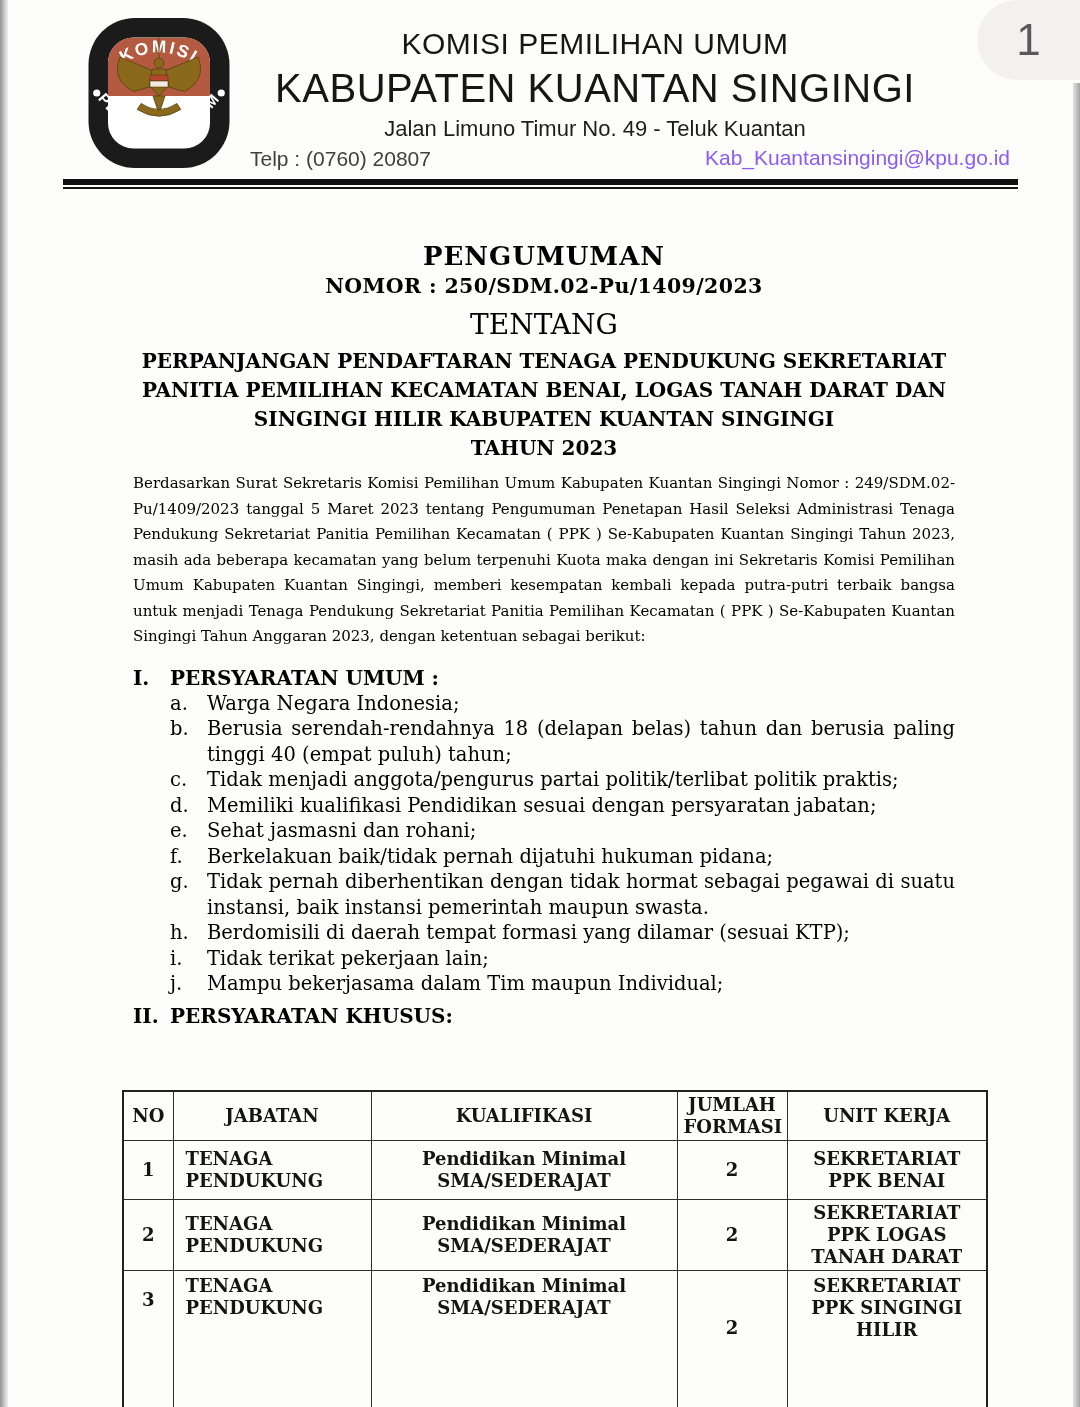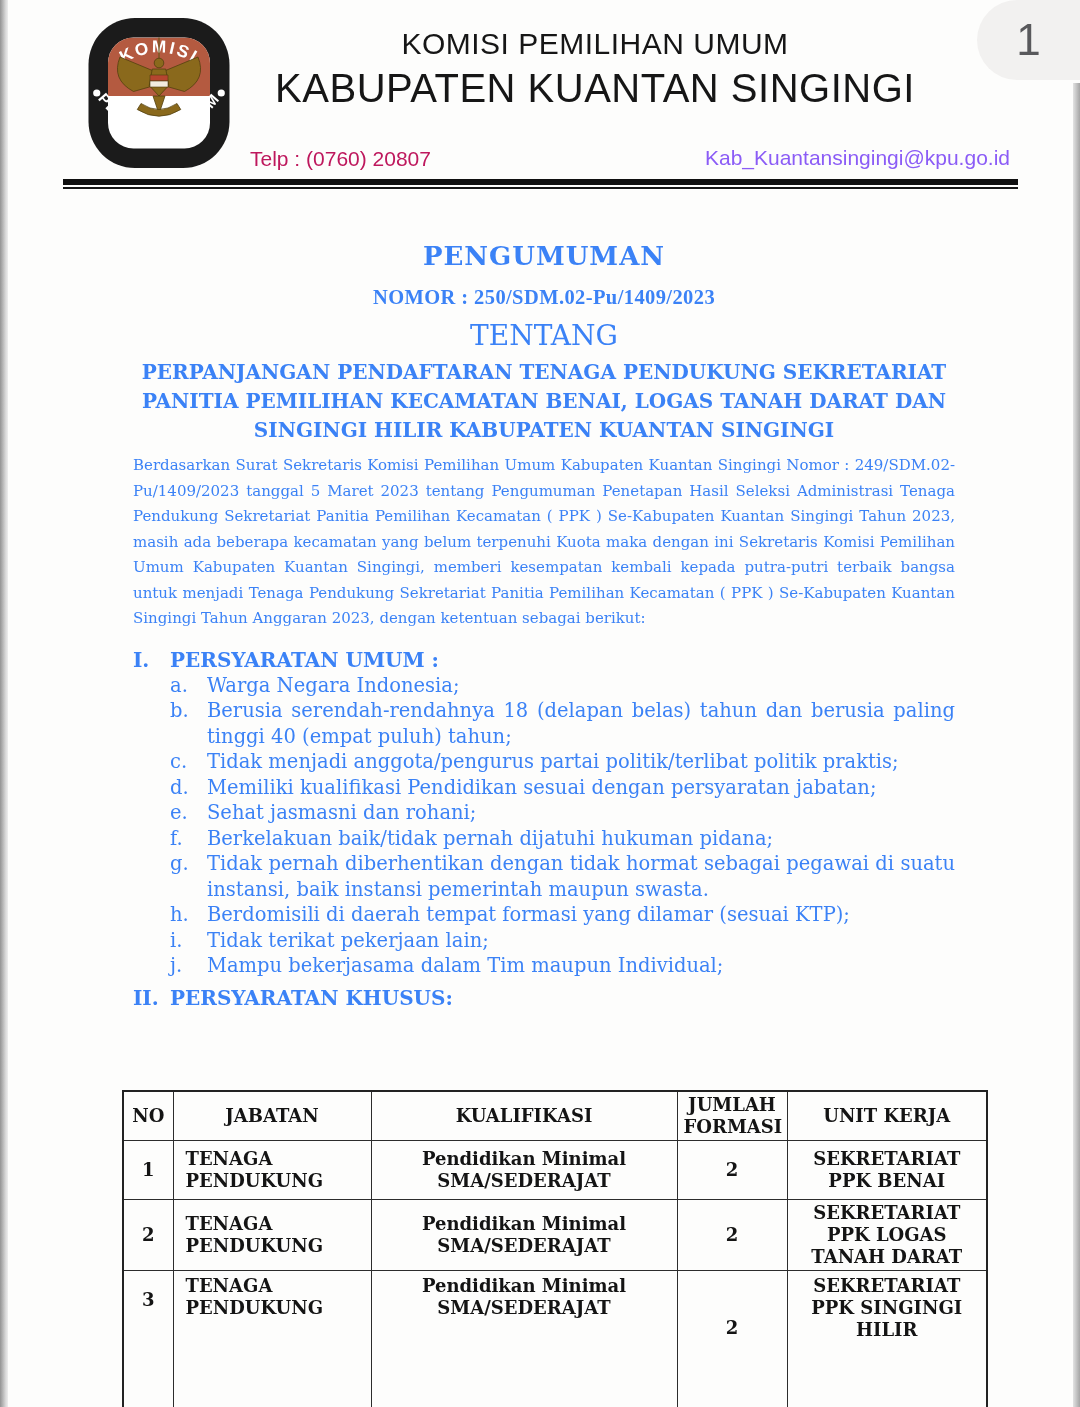--- a/index.html
+++ b/index.html
@@ -25,30 +25,30 @@
                font-size:44px; color:#59595c; }
 
   
   .logo-wrap { position:absolute; left:84px; top:16px; width:150px; height:154px; }
   .lh-text { position:absolute; left:257px; top:24px; width:676px; text-align:center;
              font-family:"Liberation Sans", sans-serif; color:#161616; }
   .org1 { font-size:30px; line-height:40px; letter-spacing:0.5px; }
   .org2 { font-size:40px; line-height:40px; letter-spacing:0.5px; margin-top:4px; }
   .addr { font-size:22px; line-height:30px; margin-top:6px; color:#1d1d1d; }
   .phone { position:absolute; left:250px; top:147px;
-           font-family:"Liberation Sans", sans-serif; font-size:21px; color:#be185d; }
+           font-family:"Liberation Sans", sans-serif; font-size:21px; color:#404040; }
   .email { position:absolute; right:70px; top:146px;
            font-family:"Liberation Sans", sans-serif; font-size:21px; color:#8b5cf6; }
   .rule { position:absolute; left:63px; right:62px; top:179px; height:6px; background:#101010; }
   .rule::after { content:""; position:absolute; left:0; right:0; top:8px; height:2px; background:#161616; }
 
   
-  .doc { position:absolute; left:133px; top:241px; width:822px; color:#3b82f6; }
+  .doc { position:absolute; left:133px; top:241px; width:822px; color:#000000; }
   .t-main   { text-align:center; font-size:26px; font-weight:bold; letter-spacing:1px; line-height:30px; }
-  .t-nomor  { text-align:center; font-size:20.5px; font-weight:bold; letter-spacing:0.4px; line-height:24px; margin-top:14px;font-family:Liberation Serif, serif; }
+  .t-nomor  { text-align:center; font-size:20.5px; font-weight:bold; letter-spacing:0.4px; line-height:24px; margin-top:3px; }
   .t-tentang{ text-align:center; font-size:28px; font-weight:normal; line-height:24px; margin-top:15px; }
   .t-subject{ text-align:center; font-size:20px; font-weight:bold; line-height:29px; margin-top:10px; }
   .para { margin-top:8px; font-size:15px; line-height:25.5px; text-align:justify; }
 
   .sec-head { display:flex; font-weight:bold; font-size:20px; line-height:26px; }
   .sec1-head { margin-top:8px; }
   .sec2-head { margin-top:6px; }
   .sec-label { flex:none; width:37px; }
   .li { display:flex; font-size:19.5px; line-height:25.5px; padding-left:37px; }
   .list { margin-top:0; }
@@ -114,33 +114,35 @@
         </g>
         <path d="M44,38 h12 v4 h-12 z" fill="#b5452f" stroke="#4f3d0e" stroke-width="0.4"></path>
         <path d="M44,42 h12 v4 h-12 z" fill="#f2ece0" stroke="#4f3d0e" stroke-width="0.4"></path>
       </g>
     </svg>
   </div>
 
   <div class="lh-text">
     <div class="org1">KOMISI PEMILIHAN UMUM</div>
     <div class="org2">KABUPATEN KUANTAN SINGINGI</div>
+    <div class="addr">Jalan Limuno Timur No. 49 - Teluk Kuantan</div>
   </div>
   <div class="phone">Telp : (0760) 20807</div>
   <div class="email">Kab_Kuantansingingi@kpu.go.id</div>
   <div class="rule"></div>
 
   <div class="doc">
     <div class="t-main">PENGUMUMAN</div>
     <div class="t-nomor">NOMOR : 250/SDM.02-Pu/1409/2023</div>
     <div class="t-tentang">TENTANG</div>
     <div class="t-subject">
       <div>PERPANJANGAN PENDAFTARAN TENAGA PENDUKUNG SEKRETARIAT</div>
       <div>PANITIA PEMILIHAN KECAMATAN BENAI, LOGAS TANAH DARAT DAN</div>
       <div>SINGINGI HILIR KABUPATEN KUANTAN SINGINGI</div>
+      <div>TAHUN 2023</div>
     </div>
 
     <p class="para">Berdasarkan Surat Sekretaris Komisi Pemilihan Umum Kabupaten Kuantan Singingi Nomor : 249/SDM.02-Pu/1409/2023 tanggal 5 Maret 2023 tentang Pengumuman Penetapan Hasil Seleksi Administrasi Tenaga Pendukung Sekretariat Panitia Pemilihan Kecamatan ( PPK ) Se-Kabupaten Kuantan Singingi Tahun 2023, masih ada beberapa kecamatan yang belum terpenuhi Kuota maka dengan ini Sekretaris Komisi Pemilihan Umum Kabupaten Kuantan Singingi, memberi kesempatan kembali kepada putra-putri terbaik bangsa untuk menjadi Tenaga Pendukung Sekretariat Panitia Pemilihan Kecamatan ( PPK ) Se-Kabupaten Kuantan Singingi Tahun Anggaran 2023, dengan ketentuan sebagai berikut:</p>
 
     <div class="sec-head sec1-head">
       <span class="sec-label">I.</span>
       <span>PERSYARATAN UMUM :</span>
     </div>
     <div class="list">
       <div class="li">

